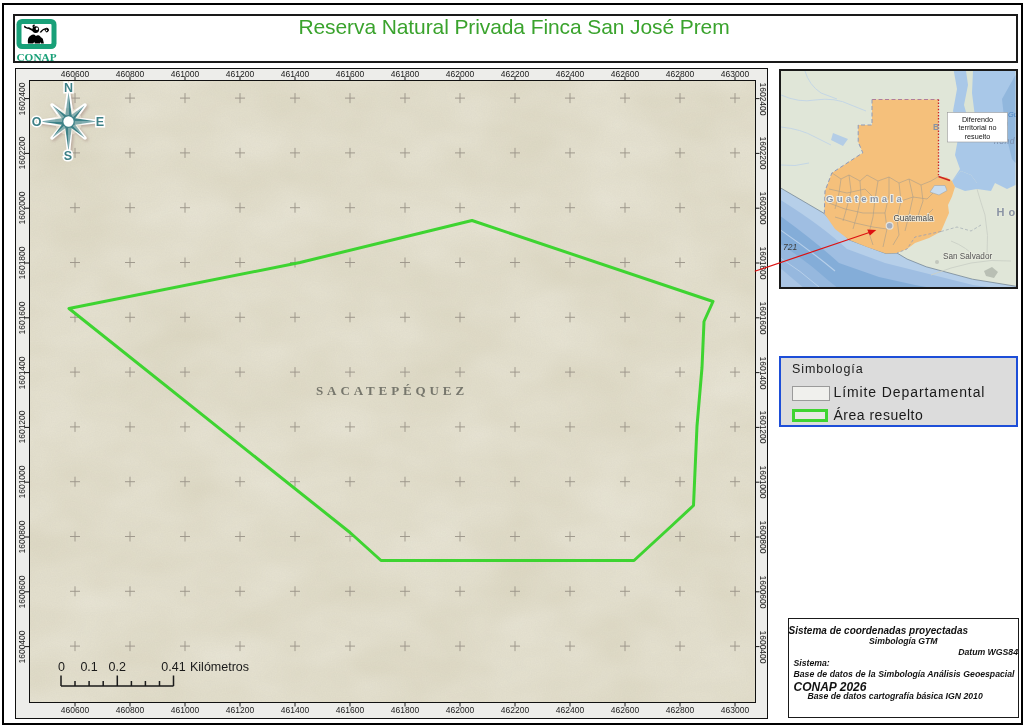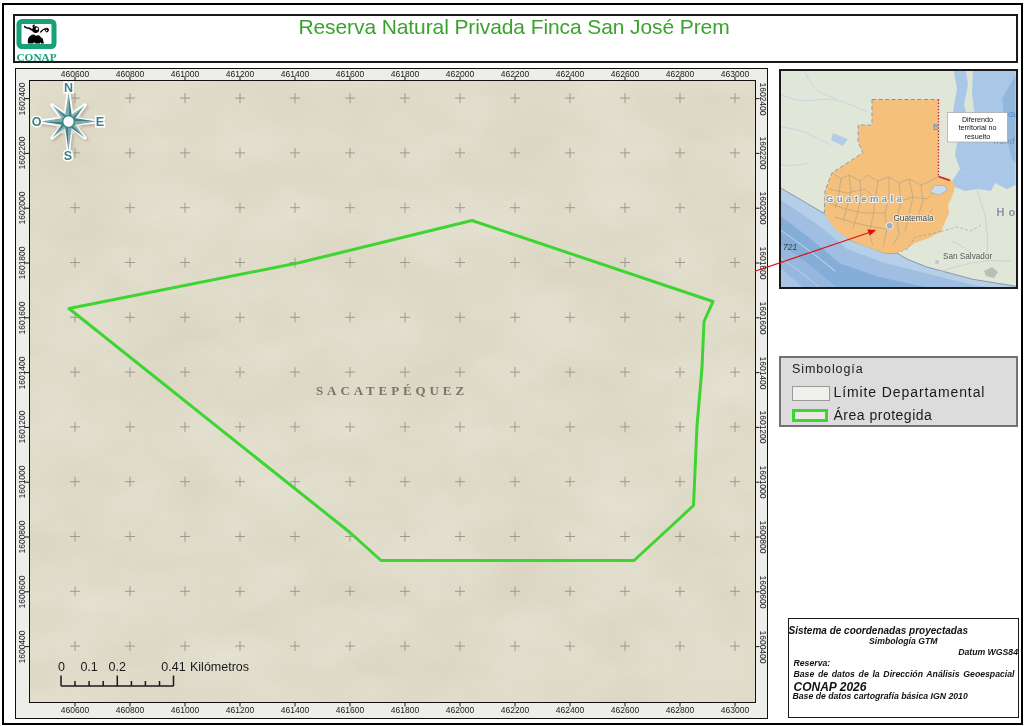--- a/index.html
+++ b/index.html
@@ -8,21 +8,21 @@
 #pageborder{left:2px;top:2.5px;width:1020.5px;height:722.5px;border:2px solid #000;box-sizing:border-box;}
 #header{left:13px;top:14px;width:1005px;height:49px;border:2px solid #1a1a1a;box-sizing:border-box;background:#fff;}
 #title{left:0;top:15px;width:1028px;text-align:center;color:#3aa32d;font-size:21px;letter-spacing:-0.1px;}
 #dageos{left:0;top:49px;width:1012px;text-align:right;font-size:9.5px;color:#333;margin-top:34px;}
 #mapframe{left:15px;top:68px;width:752.5px;height:650.5px;border:1.5px solid #111;box-sizing:border-box;background:#ededea;}
 #mapinner{left:29px;top:80px;width:726.5px;height:623px;border:1.5px solid #111;box-sizing:border-box;background:#dbd6c0;overflow:hidden;}
 .xlbl{position:absolute;transform:translateX(-50%);font-size:8.5px;color:#1a1a1a;}
 .ylbl{position:absolute;font-size:8.5px;color:#1a1a1a;white-space:nowrap;}
 .ylbl.l{transform:translate(-50%,-50%) rotate(-90deg);}
 .ylbl.r{transform:translate(-50%,-50%) rotate(90deg);}
-#legend{left:779px;top:355.5px;width:239px;height:71.5px;border:2px solid #737373;box-sizing:border-box;background:#dcdcdc;}
+#legend{left:779px;top:355.5px;width:239px;height:71.5px;border:2px solid #1d4ed8;box-sizing:border-box;background:#dcdcdc;}
 #infobox{left:787.5px;top:617.5px;width:231.5px;height:100px;border:1.5px solid #1a1a1a;box-sizing:border-box;background:#fff;}
 #inset{left:779px;top:68.5px;width:238.5px;height:220px;border:2px solid #1a1a1a;box-sizing:border-box;background:#dfe5d6;}
 .it{position:absolute;font-style:italic;font-weight:bold;color:#111;}
 </style></head>
 <body>
 <div id="page">
 
 <div class="abs" id="pageborder"></div>
 <div class="abs" id="header"></div>
 
@@ -258,25 +258,25 @@
 <svg class="abs" style="left:0;top:0;pointer-events:none" width="1024" height="726">
   <path d="M754.8 271.3 L870 232.2" stroke="#dd1111" stroke-width="1.2" fill="none"></path>
   <path d="M876.3 229.9 L867.2 229.5 L869.9 235.6 Z" fill="#dd1111"></path>
 </svg>
 
 <div class="abs" id="legend">
   <div style="position:absolute;left:11px;top:4.5px;font-size:12.5px;color:#1a1a1a;letter-spacing:0.9px;">Simbología</div>
   <div style="position:absolute;left:11px;top:28.5px;width:36px;height:13px;background:#f0f0ed;border:1px solid #9a9a9a;"></div>
   <div style="position:absolute;left:52.5px;top:26.5px;font-size:14px;color:#1a1a1a;letter-spacing:0.9px;">Límite Departamental</div>
   <div style="position:absolute;left:11px;top:51.5px;width:36px;height:13px;background:#e8e8e4;border:3px solid #3ed431;box-sizing:border-box;"></div>
-  <div style="position:absolute;left:52.5px;top:49.5px;font-size:14px;color:#1a1a1a;letter-spacing:0.5px;">Área protegida</div>
+  <div style="position:absolute;left:52.5px;top:49.5px;font-size:14px;color:#1a1a1a;letter-spacing:0.5px;">Área resuelto</div>
 </div>
 
 <div class="abs" id="infobox">
   <div class="it" style="left:0;top:6px;width:100%;text-align:left;font-size:10px;">Sistema de coordenadas proyectadas</div>
   <div class="it" style="left:0;top:17px;width:100%;text-align:center;font-size:8.7px;">Simbología GTM</div>
   <div class="it" style="left:0;top:28px;width:100%;text-align:right;font-size:8.7px;">Datum WGS84</div>
-  <div class="it" style="left:5px;top:39px;font-size:8.7px;">Reserva:</div>
-  <div class="it" style="left:5px;top:50px;width:221px;font-size:8.7px;text-align:justify;text-align-last:justify;">Base de datos de la Dirección Análisis Geoespacial</div>
+  <div class="it" style="left:5px;top:39px;font-size:8.7px;">Sistema:</div>
+  <div class="it" style="left:5px;top:50px;width:221px;font-size:8.7px;text-align:justify;text-align-last:justify;">Base de datos de la Simbología Análisis Geoespacial</div>
   <div class="it" style="left:5px;top:61px;font-size:12px;">CONAP 2026</div>
-  <div class="it" style="left:4px;top:72px;font-size:8.7px;">Base de datos cartografía básica IGN 2010</div>
+  <div class="it" style="left:19px;top:72px;font-size:8.7px;">Base de datos cartografía básica IGN 2010</div>
 </div>
 
 </div>
 </body></html>

